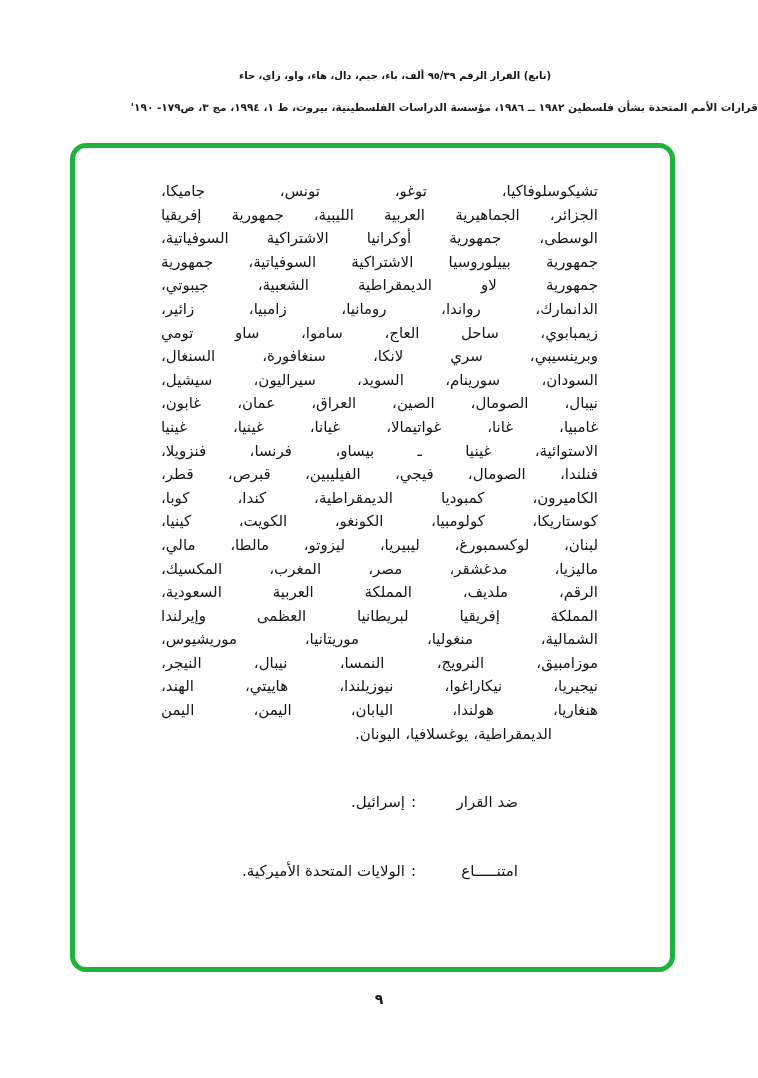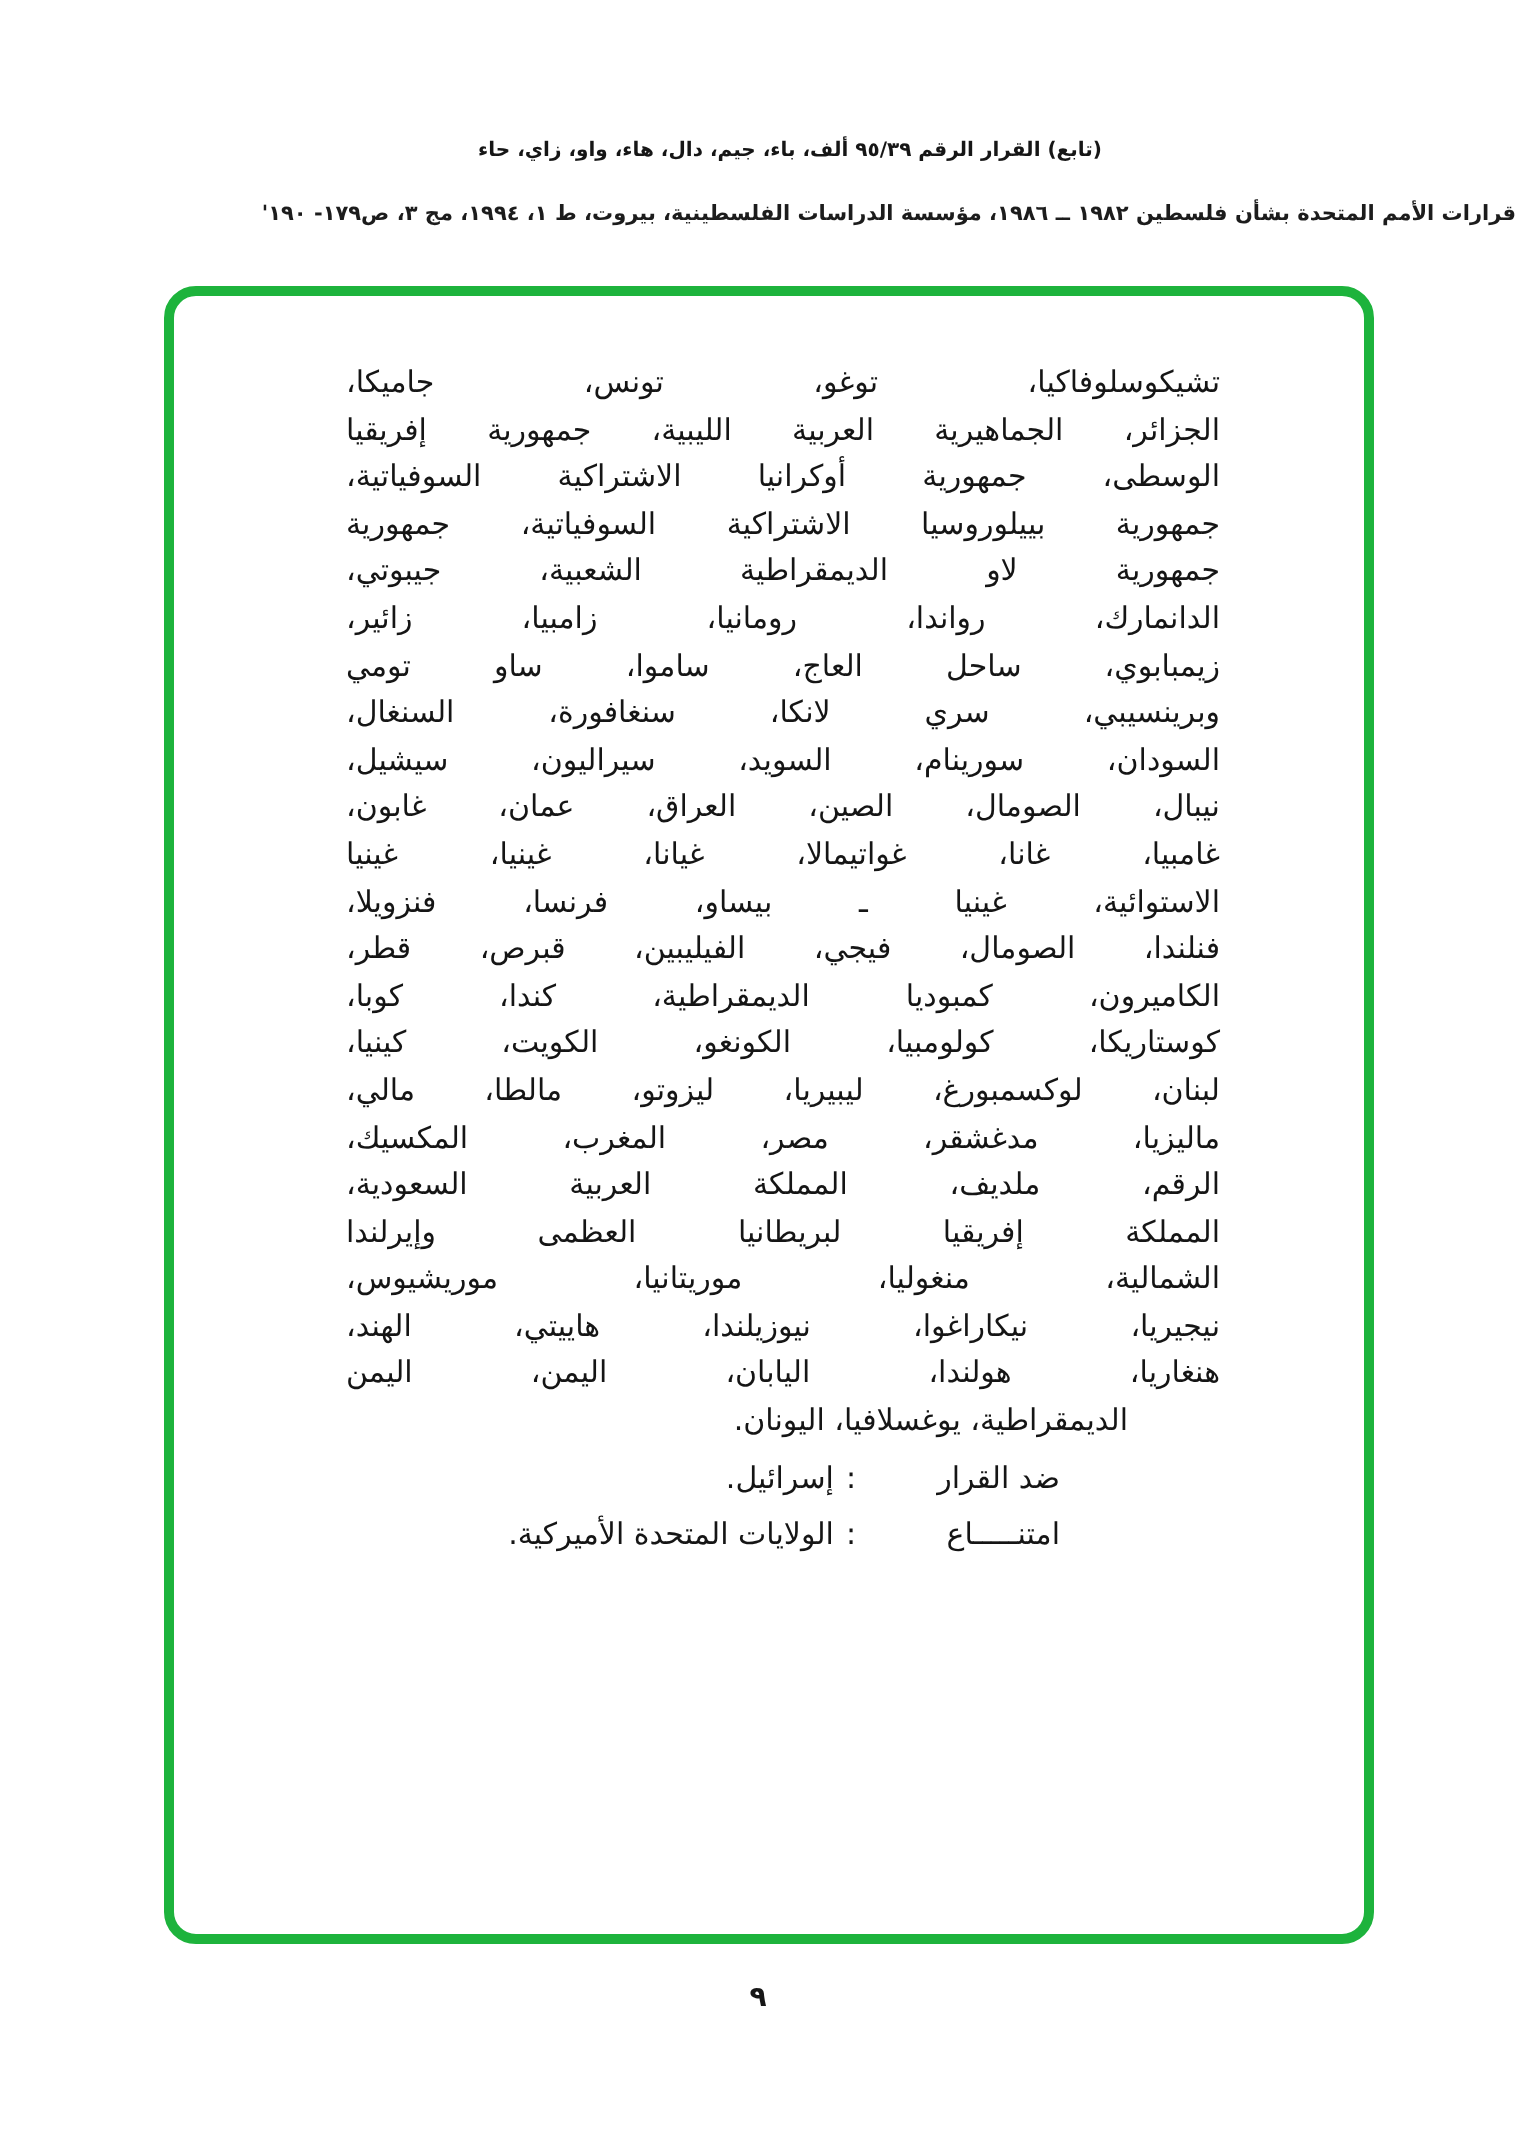--- a/index.html
+++ b/index.html
@@ -16,21 +16,21 @@
     text-align: center; direction: rtl;
     font-size: 10px; font-weight: 700; padding-left: 16px;
   }
   .subtitle {
     position: absolute; top: 101px; left: 0; width: 758px;
     text-align: right; direction: rtl;
     font-size: 10.5px; font-weight: 700;
     color: #1c1c1c;
   }
   .box {
-    position: absolute; left: 82px; top: 143px;
+    position: absolute; left: 70px; top: 143px;
     width: 605px; height: 829px;
     box-sizing: border-box;
     border: 5px solid #1db33c;
     border-radius: 16px;
     background: #ffffff;
   }
   .body-text {
     position: absolute; top: 32px; right: 72px; left: 86px;
     direction: rtl;
     font-size: 15px; line-height: 23.6px;
@@ -38,21 +38,21 @@
   }
   .bline { text-align: justify; text-align-last: justify; }
   .bline.last { text-align: right; text-align-last: right; padding-right: 46px; }
   .votes {
     direction: rtl;
     margin-top: 2px;
     padding-right: 80px;
     font-size: 15px;
   }
   .vote-row { line-height: 28.5px; white-space: nowrap; }
-  .vote-label { display: inline-block; min-width: 96px; }
+  .vote-label { display: inline-block; min-width: 96px; margin-top: 40px; }
   .vote-colon { display: inline-block; margin: 0 6px; }
   .pagenum {
     position: absolute; top: 991px; left: 0; width: 758px;
     text-align: center;
     font-size: 14px; font-weight: 700;
   }
 </style>
 </head>
 <body>
 
@@ -78,20 +78,21 @@
       <div class="bline">غامبيا، غانا، غواتيمالا، غيانا، غينيا، غينيا</div>
       <div class="bline">الاستوائية، غينيا ـ بيساو، فرنسا، فنزويلا،</div>
       <div class="bline">فنلندا، الصومال، فيجي، الفيليبين، قبرص، قطر،</div>
       <div class="bline">الكاميرون، كمبوديا الديمقراطية، كندا، كوبا،</div>
       <div class="bline">كوستاريكا، كولومبيا، الكونغو، الكويت، كينيا،</div>
       <div class="bline">لبنان، لوكسمبورغ، ليبيريا، ليزوتو، مالطا، مالي،</div>
       <div class="bline">ماليزيا، مدغشقر، مصر، المغرب، المكسيك،</div>
       <div class="bline">الرقم، ملديف، المملكة العربية السعودية،</div>
       <div class="bline">المملكة إفريقيا لبريطانيا العظمى وإيرلندا</div>
       <div class="bline">الشمالية، منغوليا، موريتانيا، موريشيوس،</div>
+      <div class="bline">موزامبيق، النرويج، النمسا، نيبال، النيجر،</div>
       <div class="bline">نيجيريا، نيكاراغوا، نيوزيلندا، هاييتي، الهند،</div>
       <div class="bline">هنغاريا، هولندا، اليابان، اليمن، اليمن</div>
       <div class="bline last">الديمقراطية، يوغسلافيا، اليونان.</div>
 
       <div class="votes">
         <div class="vote-row">
           <span class="vote-label">ضد القرار</span><span class="vote-colon">:</span><span class="vote-value">إسرائيل.</span>
         </div>
         <div class="vote-row">
           <span class="vote-label">امتنـــــاع</span><span class="vote-colon">:</span><span class="vote-value">الولايات المتحدة الأميركية.</span>

